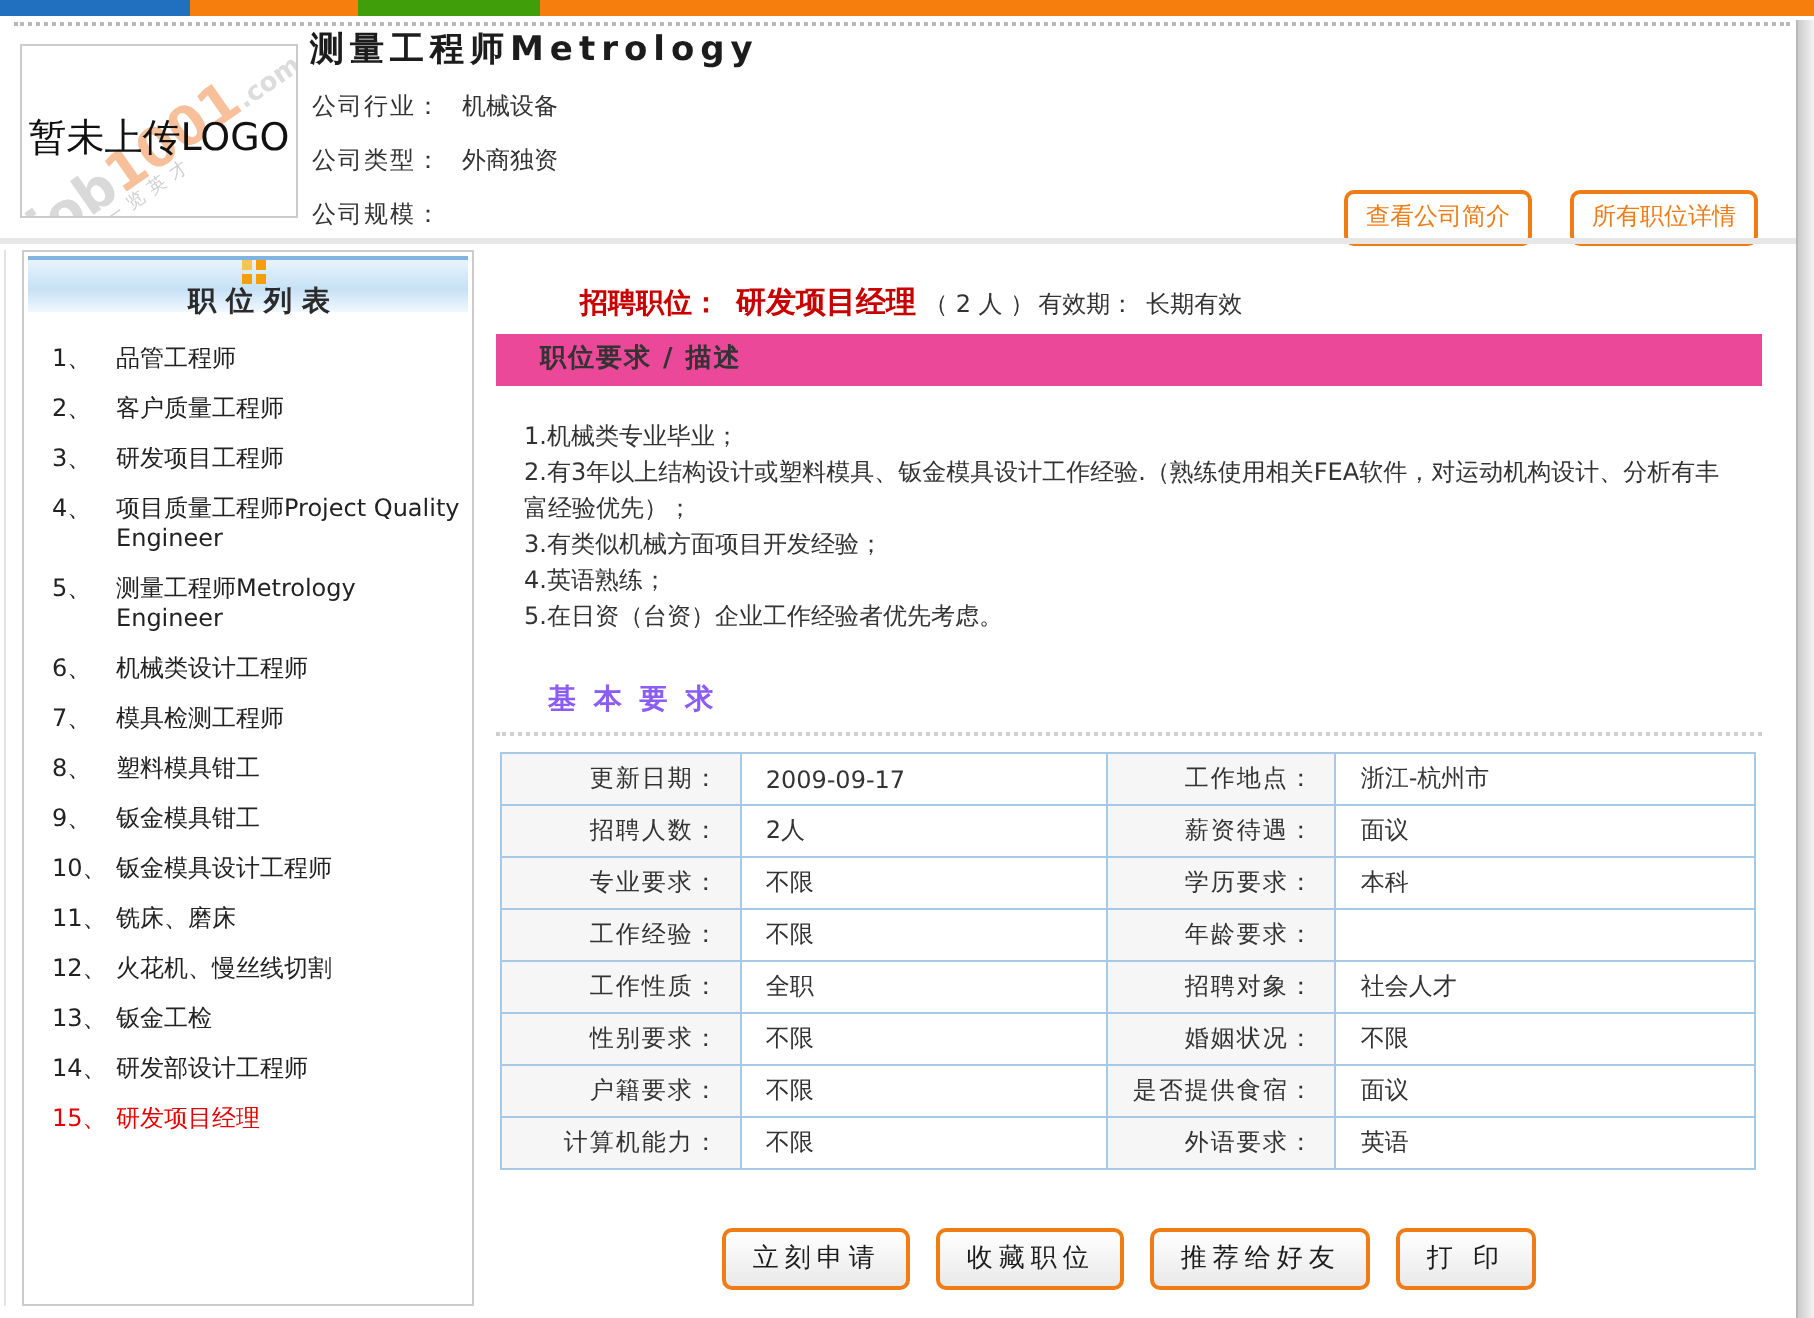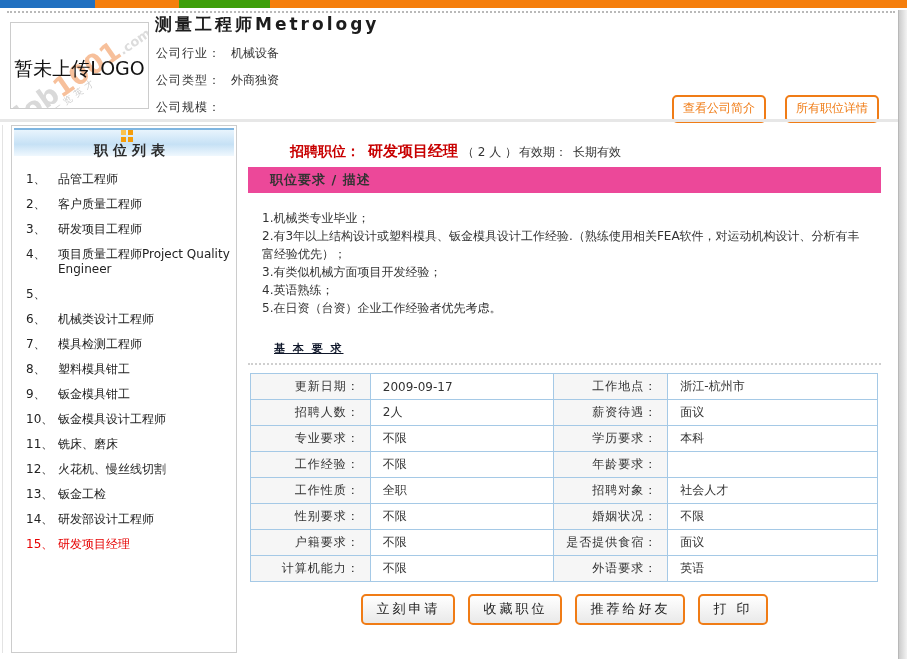--- a/index.html
+++ b/index.html
@@ -65,29 +65,29 @@
   .main { position: absolute; left: 248px; top: 125px; width: 633px; }
   .job-line { margin: 17px 0 0 42px; }
   .job-label { color: #c80000; font-weight: bold; font-size: 14px; }
   .job-title { color: #c80000; font-weight: bold; font-size: 15px; margin: 0 4px 0 8px; }
   .job-count { font-size: 12px; color: #333; }
   .job-validity-label { font-size: 12px; color: #333; margin-left: 2px; }
   .job-validity { font-size: 12px; color: #333; margin-left: 6px; }
   .section-band { margin-top: 6px; height: 26px; line-height: 26px; background: #ec4899;
     font-weight: bold; font-size: 13px; color: #333; padding-left: 22px; letter-spacing: 1px; }
   .desc { margin: 16px 10px 0 14px; line-height: 18px; font-size: 12px; color: #333; }
-  .basic-title { margin: 24px 0 0 26px; font-weight: bold; font-size: 11px;
-    color: #0f172a; letter-spacing: 2px; text-decoration: underline; }
+  .basic-title { margin: 24px 0 0 26px; font-weight: bold; font-size: 14px;
+    color: #8b5cf6; letter-spacing: 2px; }
   .dotted { margin-top: 7px; border-top: 2px dotted #cfcfcf; }
   .req-table { margin: 8px 0 0 2px; width: 628px; border-collapse: collapse; }
   .req-table td { border: 1px solid #a5c9e6; height: 26px; font-size: 12px; color: #333; }
   td.lab { background: #f6f6f6; text-align: right; padding-right: 10px; letter-spacing: 1px; }
   td.val { background: #fff; padding-left: 12px; }
   .c1 { width: 120px; } .c2 { width: 183px; } .c3 { width: 115px; } .c4 { width: 210px; }
-  .actions { margin-top: 12px; display: flex; justify-content: center; gap: 13px; }
+  .actions { margin-top: 29px; display: flex; justify-content: center; gap: 13px; }
   .act-btn { border: 2px solid #f07c16; border-radius: 5px;
     background: linear-gradient(#ffffff, #e9e9e9); color: #1c1c1c; font-size: 13px;
     padding: 4px 13px 5px; letter-spacing: 3px; cursor: pointer; font-family: inherit; }
 
   .right-strip { position: absolute; top: 10px; right: 0; width: 9px; height: 649px;
     border-left: 1px solid #b8b8b8;
     background: linear-gradient(to right, #cccccc, #f3f3f3); }
   .left-line { position: absolute; left: 2px; top: 125px; width: 1px; height: 528px;
     background: #e3e3e3; }
 </style>
@@ -147,20 +147,21 @@
       <div class="sb-item">
           <span class="sb-num">3、</span>
           <span class="sb-label">研发项目工程师</span>
         </div>
       <div class="sb-item">
           <span class="sb-num">4、</span>
           <span class="sb-label">项目质量工程师Project Quality Engineer</span>
         </div>
       <div class="sb-item">
           <span class="sb-num">5、</span>
+          <span class="sb-label">测量工程师Metrology Engineer</span>
         </div>
       <div class="sb-item">
           <span class="sb-num">6、</span>
           <span class="sb-label">机械类设计工程师</span>
         </div>
       <div class="sb-item">
           <span class="sb-num">7、</span>
           <span class="sb-label">模具检测工程师</span>
         </div>
       <div class="sb-item">

